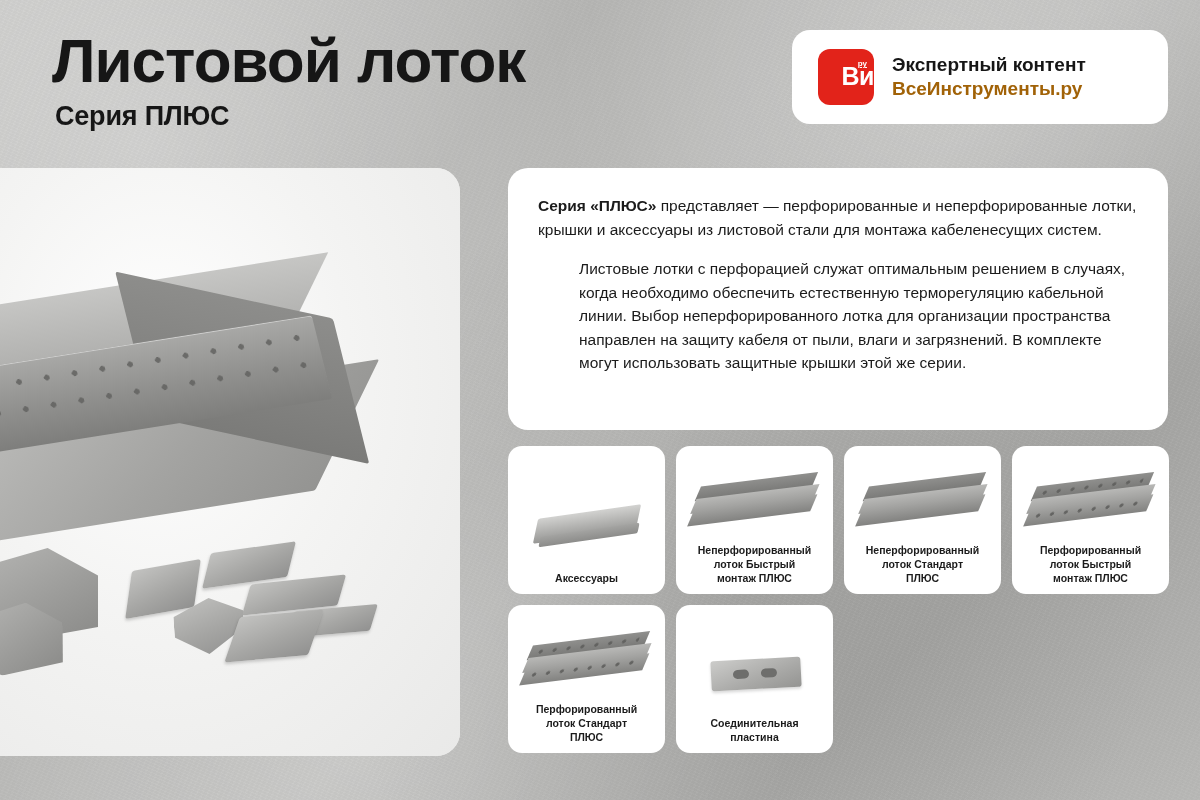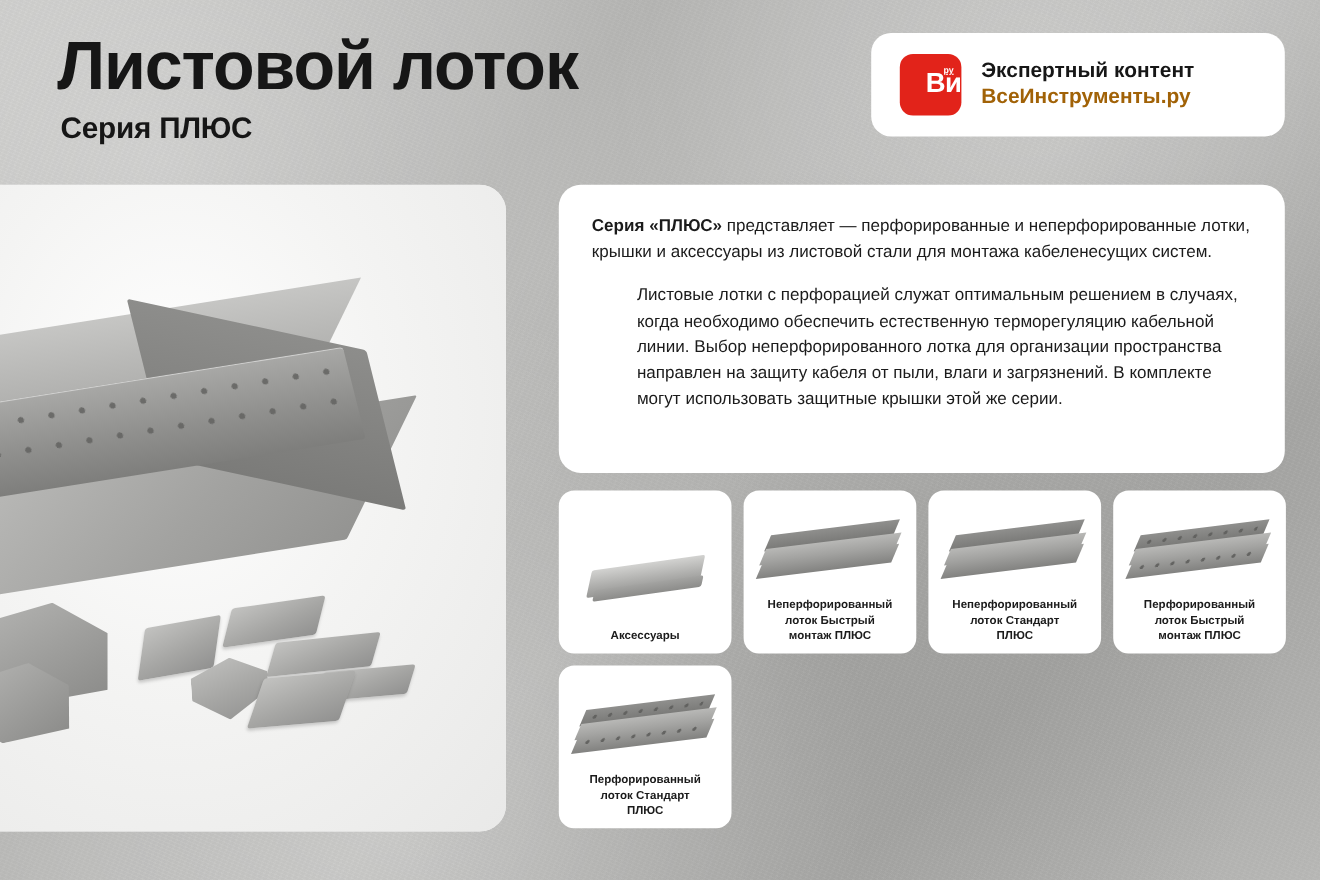--- a/index.html
+++ b/index.html
@@ -511,15 +511,25 @@
         <div class="wall-back"></div>
           <div class="base"></div>
           <div class="wall-front"></div>
       </div>
     </div>
     <div class="card-label">Перфорированный
 лоток Стандарт
 ПЛЮС</div>
   </div>
 
+  <div class="card">
+    <div class="card-art">
+      <div class="m-plate">
+          <span class="hole h1"></span>
+          <span class="hole h2"></span>
+        </div>
+    </div>
+    <div class="card-label">Соединительная
+пластина</div>
+  </div>
 
 
 </div>
 
 </body></html>

